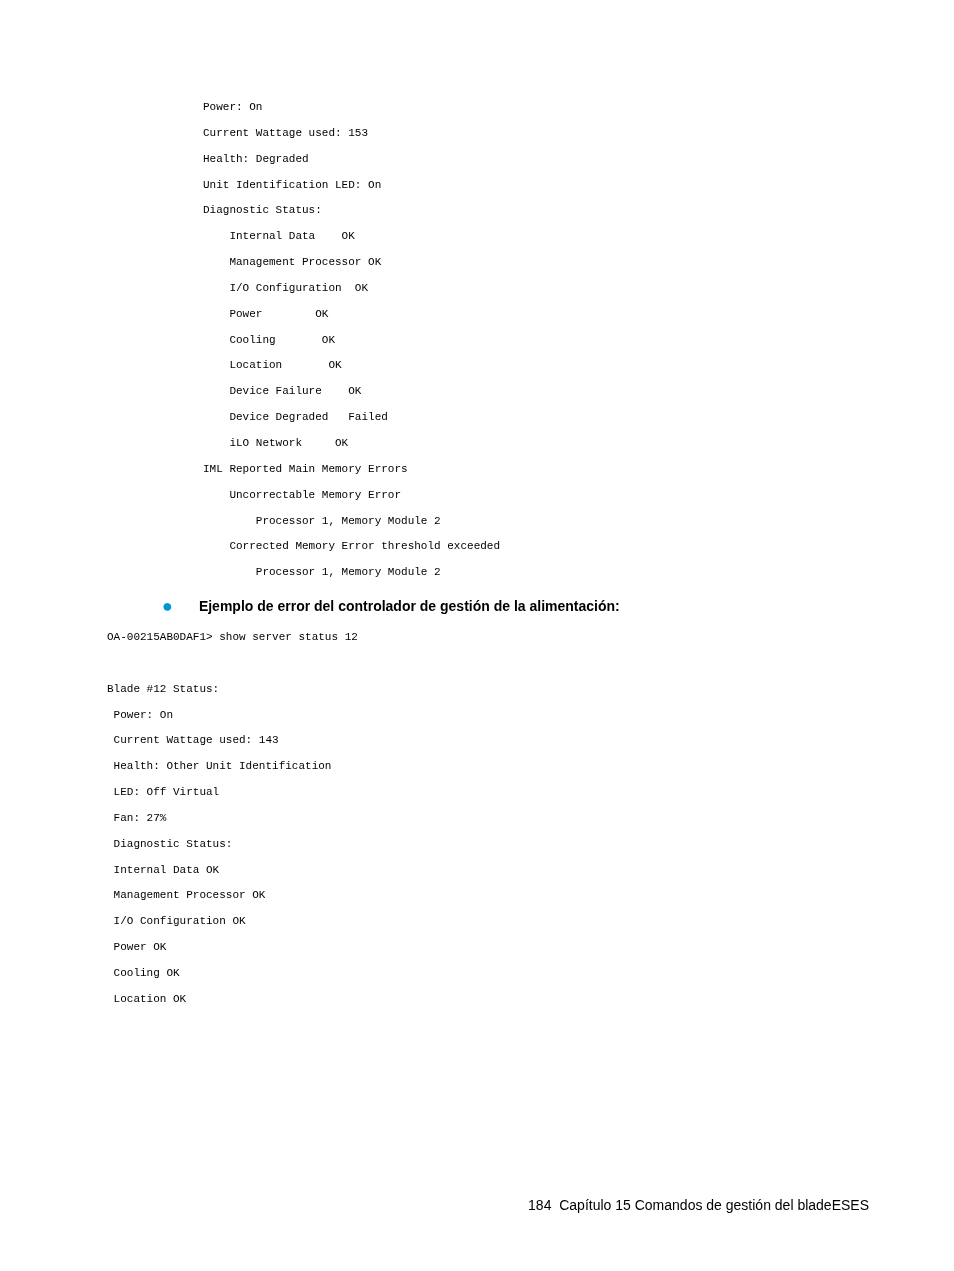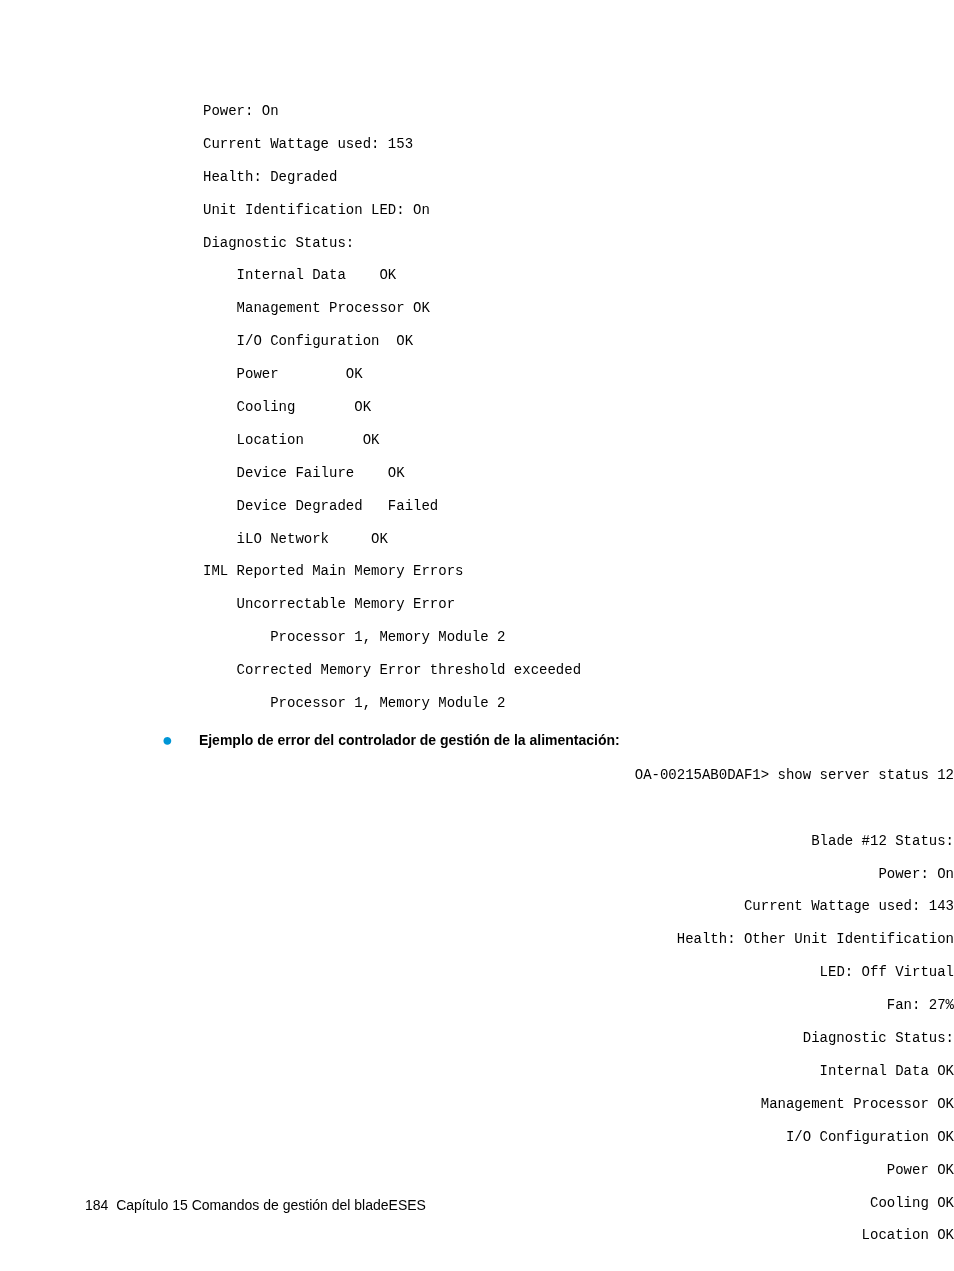--- a/index.html
+++ b/index.html
@@ -8,26 +8,26 @@
       height: 1271px;
       background: #ffffff;
       font-family: Arial, Helvetica, sans-serif;
       font-size: 14px;
       color: #000000;
       position: relative;
       padding-top: 95px;
     }
     .mono {
       font-family: "Courier New", Courier, monospace;
-      font-size: 14px;
+      font-size: 11px;
       line-height: 2.35;
       white-space: pre;
     }
     .block1 { margin-left: 203px; }
-    .block2 { margin-left: 107px; text-align: right; }
+    .block2 { margin-left: 107px; }
     .bullet-line {
       display: flex;
       align-items: flex-start;
       margin-left: 162px;
       margin-top: 10px;
       margin-bottom: 8px;
       line-height: 1.5;
     }
     .bullet-dot {
       color: #0096d6;
@@ -43,21 +43,21 @@
       color: #000000;
       margin-left: 8px;
     }
     .footer {
       position: absolute;
       bottom: 58px;
       left: 0;
       width: 100%;
       padding: 0 85px 0 85px;
       display: flex;
-      justify-content: flex-start;
+      justify-content: flex-end;
       font-family: Arial, Helvetica, sans-serif;
       font-size: 14px;
       color: #000000;
     }
     .footer-left { display: inline-block; }
     .footer-right { display: inline-block; }
   </style>
 </head>
 <body>
 

